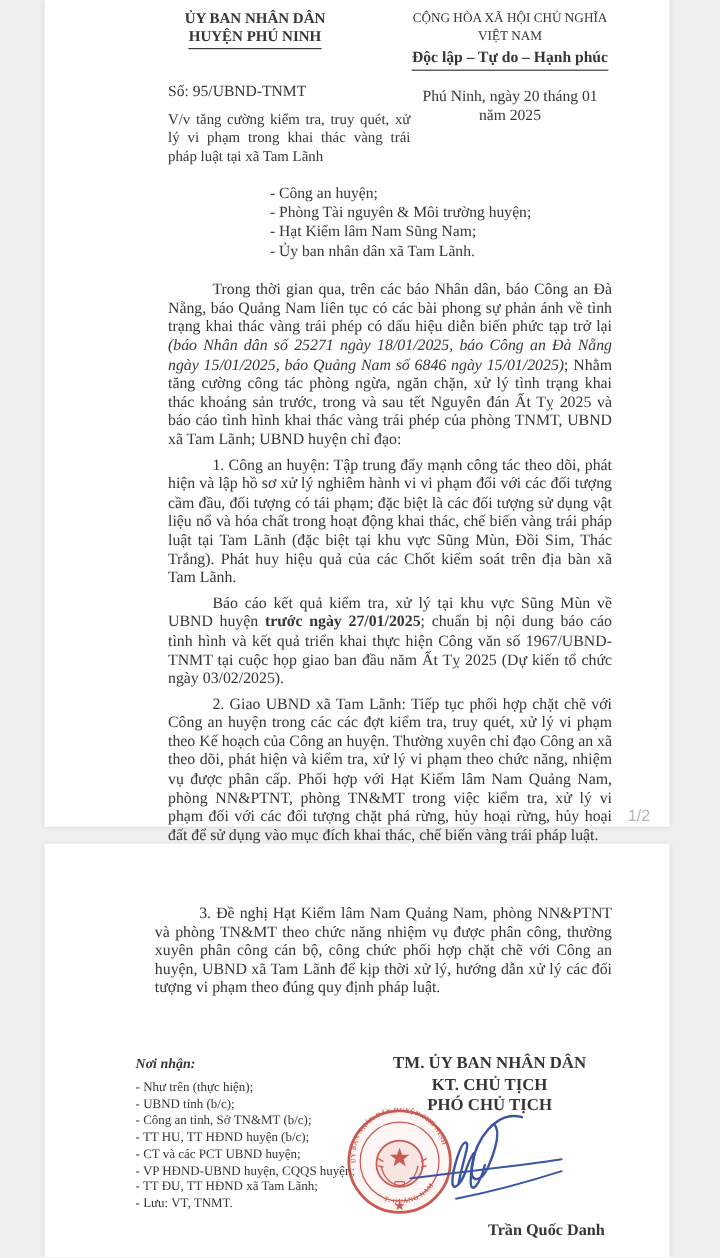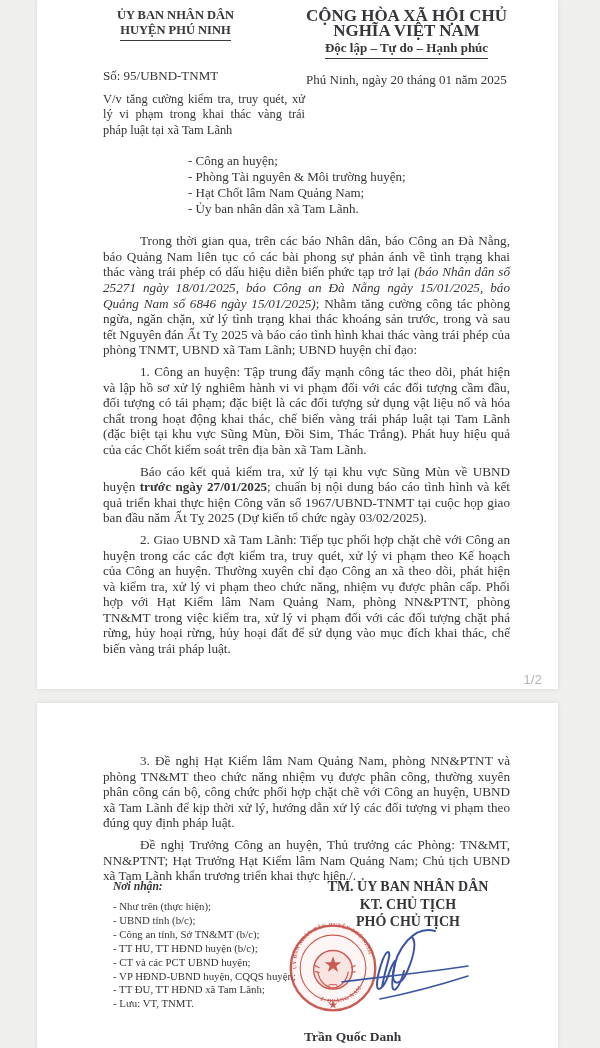--- a/index.html
+++ b/index.html
@@ -8,30 +8,30 @@
     background:#efefee;
     font-family:"Liberation Serif","DejaVu Serif",serif;
     color:#35353a;
   }
   .page{
     position:absolute;left:37px;width:521px;background:#ffffff;
     box-shadow:0 0 4px rgba(0,0,0,0.10);
   }
   #page1{top:0;height:689px;}
   #page2{top:703px;height:345px;}
-  .content1{padding:8px 48px 0 66px;}
-  .content2{padding:50px 48px 0 66px;}
+  .content1{padding:8px 48px 0 103px;}
+  .content2{padding:50px 48px 0 92px;}
 
   
   .hdr-row{display:flex;}
   .hdr-left{width:200px;}
   .org{width:145px;text-align:center;font-weight:bold;font-size:12.5px;line-height:15px;}
   .org .u{display:inline-block;border-bottom:1.2px solid #3a3a3e;padding-bottom:2px;}
   .hdr-right{flex:1;text-align:center;}
-  .nat1{font-weight:bold;font-size:17px;line-height:15px;}
+  .nat1{font-weight:normal;font-size:11px;line-height:15px;}
   .nat2{font-weight:bold;font-size:13px;margin-top:2px;}
   .nat2 .u{display:inline-block;border-bottom:1.2px solid #3a3a3e;padding-bottom:2px;}
   .doc-no{font-size:13px;margin-top:9px;}
   .subject{font-size:12.4px;line-height:15.4px;width:202px;text-align:justify;margin-top:8px;}
   .dateline{font-size:13px;margin-top:13px;text-align:center;}
 
   
   .kinhgui{font-size:13px;margin-top:13px;margin-left:37px;}
   .recipients{margin-left:85px;margin-top:15px;font-size:13px;line-height:16px;margin-bottom:16px;}
   .para{font-size:13.2px;line-height:15.6px;text-align:justify;text-indent:37px;margin:0 0 6px;}
@@ -45,21 +45,21 @@
 
   
   .p2-sign{position:absolute;top:170px;left:66px;right:48px;height:175px;}
   .noi-nhan{position:absolute;left:10px;top:7px;}
   .noi-nhan-label{font-weight:bold;font-style:italic;font-size:11.6px;margin-bottom:7px;}
   .noi-nhan-items{font-size:10.8px;line-height:13.9px;}
   .sign-col{position:absolute;left:200px;top:5px;width:210px;text-align:center;
             font-weight:bold;font-size:14px;line-height:17.5px;}
   .seal-svg{position:absolute;left:185px;top:50px;width:90px;height:90px;opacity:0.88;}
   .sig-svg{position:absolute;left:237px;top:52px;width:130px;height:80px;}
-  .sign-name{position:absolute;left:201px;top:156px;width:200px;text-align:left;
+  .sign-name{position:absolute;left:201px;top:144px;width:200px;text-align:right;
              font-weight:bold;font-size:13.5px;}
 </style>
 </head>
 <body>
 
 <div class="page" id="page1">
   <div class="content1">
 
     <div class="hdr-row">
       <div class="hdr-left">
@@ -80,37 +80,36 @@
         <div class="subject">V/v tăng cường kiểm tra, truy quét, xử lý vi phạm trong khai thác vàng trái pháp luật tại xã Tam Lãnh</div>
       </div>
       <div class="hdr-right">
         <div class="dateline">Phú Ninh, ngày 20 tháng 01 năm 2025</div>
       </div>
     </div>
 
     <div class="recipients">
         <div class="recipient-item">- Công an huyện;</div>
         <div class="recipient-item">- Phòng Tài nguyên &amp; Môi trường huyện;</div>
-        <div class="recipient-item">- Hạt Chốt lâm Nam Quảng Nam;</div>
+        <div class="recipient-item">- Hạt Kiểm lâm Nam Sũng Nam;</div>
         <div class="recipient-item">- Ủy ban nhân dân xã Tam Lãnh.</div>
       </div>
 
     <p class="para"><span>Trong thời gian qua, trên các báo Nhân dân, báo Công an Đà Nẵng, báo Quảng Nam liên tục có các bài phong sự phản ánh về tình trạng khai thác vàng trái phép có dấu hiệu diễn biến phức tạp trở lại </span><span class="sg-i">(báo Nhân dân số 25271 ngày 18/01/2025, báo Công an Đà Nẵng ngày 15/01/2025, báo Quảng Nam số 6846 ngày 15/01/2025)</span><span>; Nhằm tăng cường công tác phòng ngừa, ngăn chặn, xử lý tình trạng khai thác khoáng sản trước, trong và sau tết Nguyên đán Ất Tỵ 2025 và báo cáo tình hình khai thác vàng trái phép của phòng TNMT, UBND xã Tam Lãnh; UBND huyện chỉ đạo:</span></p>
     <p class="para"><span>1. Công an huyện: Tập trung đẩy mạnh công tác theo dõi, phát hiện và lập hồ sơ xử lý nghiêm hành vi vi phạm đối với các đối tượng cầm đầu, đối tượng có tái phạm; đặc biệt là các đối tượng sử dụng vật liệu nổ và hóa chất trong hoạt động khai thác, chế biến vàng trái pháp luật tại Tam Lãnh (đặc biệt tại khu vực Sũng Mùn, Đồi Sim, Thác Trắng). Phát huy hiệu quả của các Chốt kiểm soát trên địa bàn xã Tam Lãnh.</span></p>
     <p class="para"><span>Báo cáo kết quả kiểm tra, xử lý tại khu vực Sũng Mùn về UBND huyện </span><span class="sg-b">trước ngày 27/01/2025</span><span>; chuẩn bị nội dung báo cáo tình hình và kết quả triển khai thực hiện Công văn số 1967/UBND-TNMT tại cuộc họp giao ban đầu năm Ất Tỵ 2025 (Dự kiến tổ chức ngày 03/02/2025).</span></p>
     <p class="para"><span>2. Giao UBND xã Tam Lãnh: Tiếp tục phối hợp chặt chẽ với Công an huyện trong các các đợt kiểm tra, truy quét, xử lý vi phạm theo Kế hoạch của Công an huyện. Thường xuyên chỉ đạo Công an xã theo dõi, phát hiện và kiểm tra, xử lý vi phạm theo chức năng, nhiệm vụ được phân cấp. Phối hợp với Hạt Kiểm lâm Nam Quảng Nam, phòng NN&amp;PTNT, phòng TN&amp;MT trong việc kiểm tra, xử lý vi phạm đối với các đối tượng chặt phá rừng, hủy hoại rừng, hủy hoại đất để sử dụng vào mục đích khai thác, chế biến vàng trái pháp luật.</span></p>
   </div>
 
   <div class="page-marker">1/2</div>
 </div>
 
 <div class="page" id="page2">
   <div class="content2">
     <p class="para"><span>3. Đề nghị Hạt Kiểm lâm Nam Quảng Nam, phòng NN&amp;PTNT và phòng TN&amp;MT theo chức năng nhiệm vụ được phân công, thường xuyên phân công cán bộ, công chức phối hợp chặt chẽ với Công an huyện, UBND xã Tam Lãnh để kịp thời xử lý, hướng dẫn xử lý các đối tượng vi phạm theo đúng quy định pháp luật.</span></p>
-    <p class="para"><span>Đề nghị Trưởng Công an huyện, Thủ trưởng các Phòng: TN&amp;MT, NN&amp;PTNT; Hạt Trưởng Hạt Kiểm lâm Nam Quảng Nam; Chủ tịch UBND xã Tam Lãnh khẩn trương triển khai thực hiện./.</span></p>
   </div>
 
   <div class="p2-sign">
 
     <div class="noi-nhan">
       <div class="noi-nhan-label">Nơi nhận:</div>
       <div class="noi-nhan-items">
           <div class="noi-nhan-item">- Như trên (thực hiện);</div>
           <div class="noi-nhan-item">- UBND tỉnh (b/c);</div>
           <div class="noi-nhan-item">- Công an tỉnh, Sở TN&amp;MT (b/c);</div>

